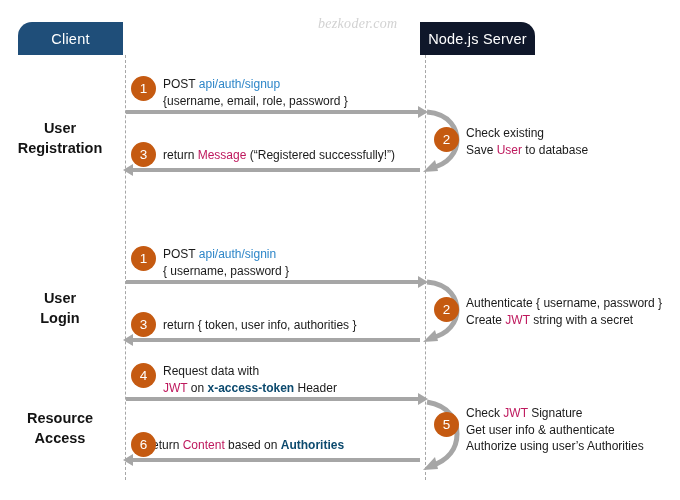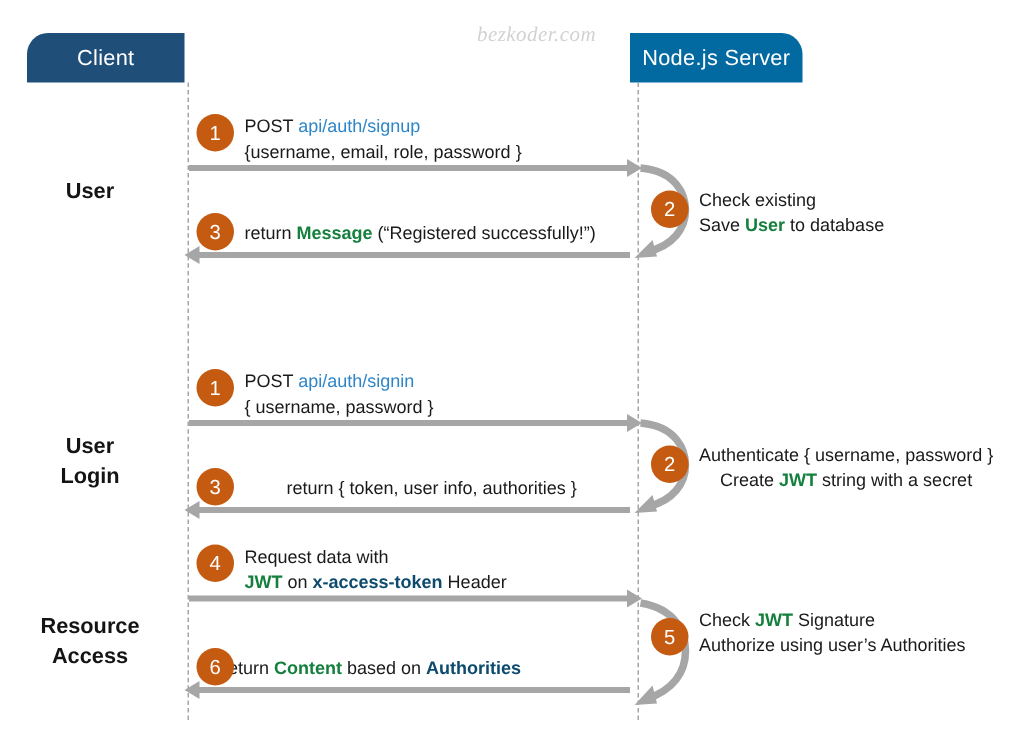--- a/index.html
+++ b/index.html
@@ -38,21 +38,21 @@
     width: 105px;
     height: 33px;
     background: #1f4e79;
     border-radius: 14px 0 0 0;
   }
   .actor-server {
     left: 420px;
     top: 22px;
     width: 115px;
     height: 33px;
-    background: #0369a1;
+    background: #0f172a;
     border-radius: 0 14px 0 0;
   }
 
   
   .watermark {
     position: absolute;
     left: 318px;
     top: 16px;
     font-family: "Liberation Serif", serif;
     font-style: italic;
@@ -108,21 +108,21 @@
 
   
   .msg-text {
     position: absolute;
     font-size: 12px;
     color: #1a1a1a;
     line-height: 16.5px;
     white-space: nowrap;
   }
   .msg-text .url { color: #2e86c8; }
-  .msg-text .grn { color: #15803d; font-weight: bold; }
+  .msg-text .grn { color: #be185d; font-weight: normal; }
   .msg-text .bld { font-weight: bold; color: #0c4a6e; }
 
   
   .step {
     position: absolute;
     width: 25px;
     height: 25px;
     border-radius: 50%;
     background: #c55a11;
     color: #ffffff;
@@ -151,20 +151,21 @@
   </div>
   <div class="actor-box actor-server">
     <span>Node.js Server</span>
   </div>
 
   <div class="lifeline lifeline-client"></div>
   <div class="lifeline lifeline-server"></div>
 
   <div class="section-label" style="top:118px;">
     <div>User</div>
+    <div>Registration</div>
   </div>
   <div class="section-label" style="top:288px;">
     <div>User</div>
     <div>Login</div>
   </div>
   <div class="section-label" style="top:408px;">
     <div>Resource</div>
     <div>Access</div>
   </div>
 
@@ -206,29 +207,29 @@
   </div>
   <div class="arrow to-right" style="left:126px; top:280px; width:293px;"></div>
 
   <div class="selfloop" style="left:421px; top:274px;">
     <svg width="42" height="72" viewBox="0 0 42 72">
       <path d="M 6 8 C 30 10, 36 26, 36 36 C 36 48, 28 60, 10 64" fill="none" stroke="#a6a6a6" stroke-width="5" stroke-linecap="butt"></path>
       <path d="M 14 56 L 2 68 L 17 67 Z" fill="#a6a6a6"></path>
     </svg>
   </div>
   <div class="step" style="left:434px; top:297px;">2</div>
-  <div class="msg-text" style="left:466px; top:295px;text-align:center;">
+  <div class="msg-text" style="left:466px; top:295px;">
     <div>Authenticate { username, password }</div>
     <div>
       <span>Create </span><span class="grn">JWT</span><span> string with a secret</span>
     </div>
   </div>
 
   <div class="step" style="left:131px; top:312px;">3</div>
-  <div class="msg-text" style="left:163px; top:317px;margin-left:28px;">return { token, user info, authorities }</div>
+  <div class="msg-text" style="left:163px; top:317px;">return { token, user info, authorities }</div>
   <div class="arrow to-left" style="left:132px; top:338px; width:288px;"></div>
 
   <div class="step" style="left:131px; top:363px;">4</div>
   <div class="msg-text" style="left:163px; top:363px;">
     <div>Request  data with</div>
     <div>
       <span class="grn">JWT</span><span> on </span><span class="bld">x-access-token</span><span> Header</span>
     </div>
   </div>
   <div class="arrow to-right" style="left:126px; top:397px; width:293px;"></div>
@@ -237,20 +238,21 @@
     <svg width="42" height="78" viewBox="0 0 42 78">
       <path d="M 6 6 C 30 10, 36 26, 36 38 C 36 52, 28 64, 10 70" fill="none" stroke="#a6a6a6" stroke-width="5" stroke-linecap="butt"></path>
       <path d="M 14 61 L 2 74 L 17 73 Z" fill="#a6a6a6"></path>
     </svg>
   </div>
   <div class="step" style="left:434px; top:412px;">5</div>
   <div class="msg-text" style="left:466px; top:405px;">
     <div>
       <span>Check </span><span class="grn">JWT</span><span> Signature</span>
     </div>
+    <div>Get user info &amp; authenticate</div>
     <div>Authorize using user’s Authorities</div>
   </div>
 
   <div class="step" style="left:131px; top:432px;">6</div>
   <div class="msg-text" style="left:148px; top:437px;">
     <span>return </span><span class="grn">Content</span><span> based on </span><span class="bld">Authorities</span>
   </div>
   <div class="arrow to-left" style="left:132px; top:458px; width:288px;"></div>
 
 </div>

